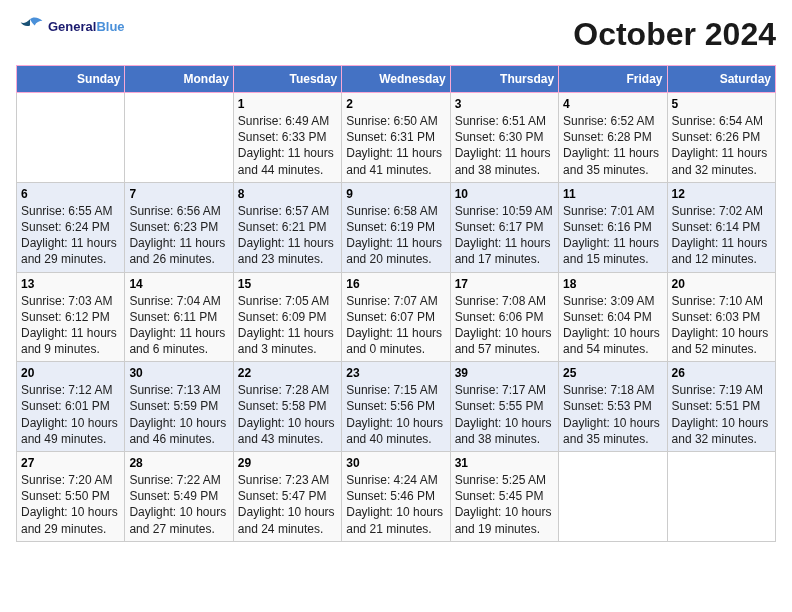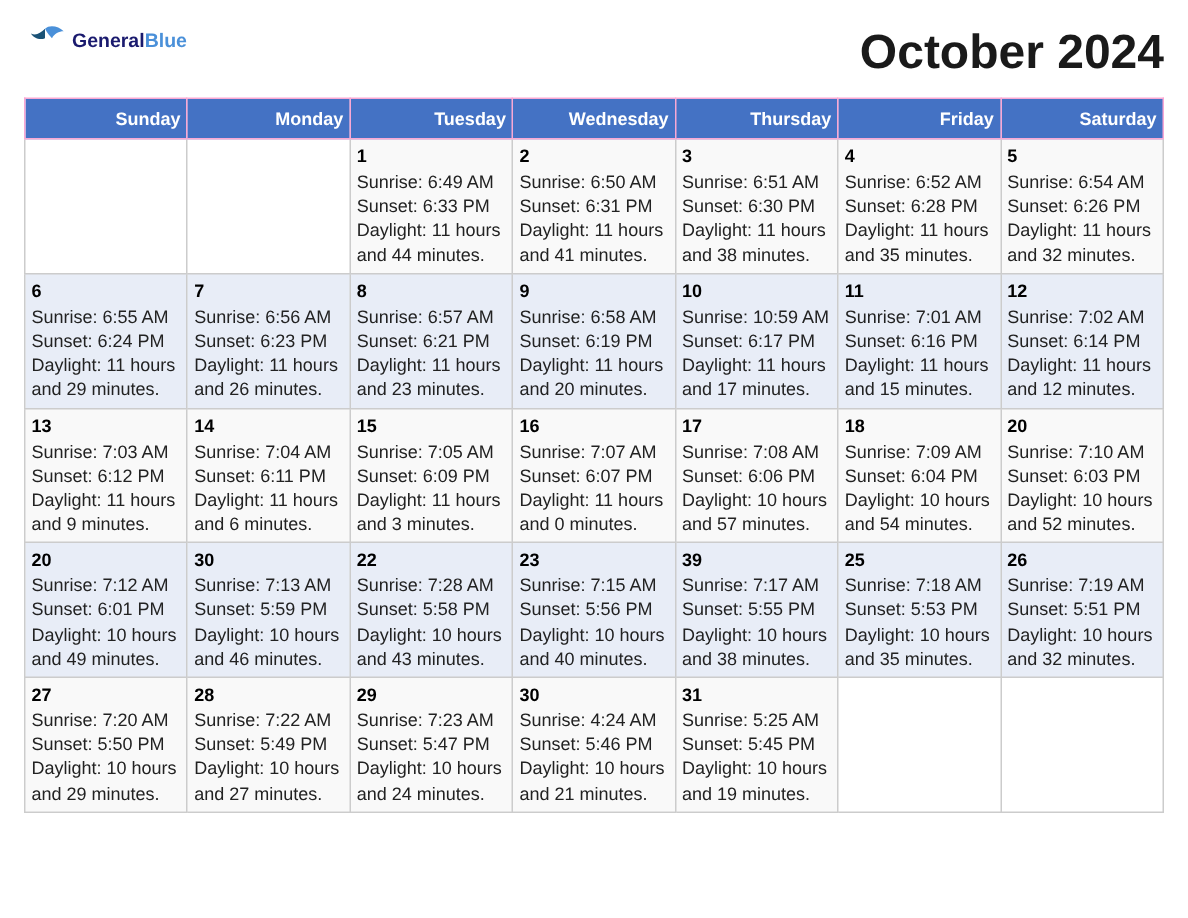--- a/index.html
+++ b/index.html
@@ -223,21 +223,21 @@
 Daylight: 11 hours and 0 minutes.</div>
         </td>
         <td>
           <span class="day-num">17</span>
           <div class="cell-content">Sunrise: 7:08 AM
 Sunset: 6:06 PM
 Daylight: 10 hours and 57 minutes.</div>
         </td>
         <td>
           <span class="day-num">18</span>
-          <div class="cell-content">Sunrise: 7:09 AM
+          <div class="cell-content">Sunrise: 3:09 AM
 Sunset: 6:04 PM
 Daylight: 10 hours and 54 minutes.</div>
         </td>
         <td>
           <span class="day-num">20</span>
           <div class="cell-content">Sunrise: 7:10 AM
 Sunset: 6:03 PM
 Daylight: 10 hours and 52 minutes.</div>
         </td>
       </tr>

